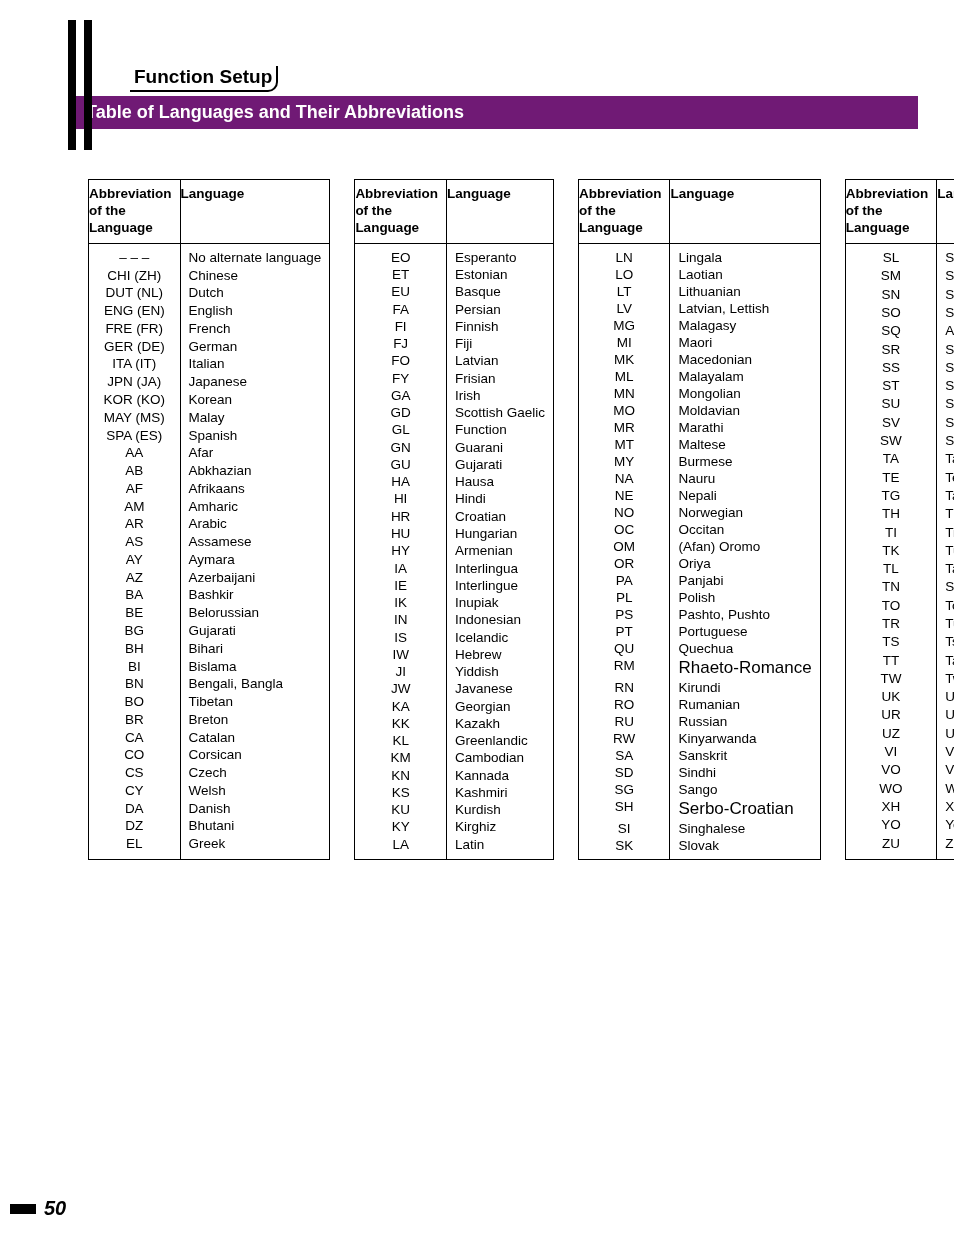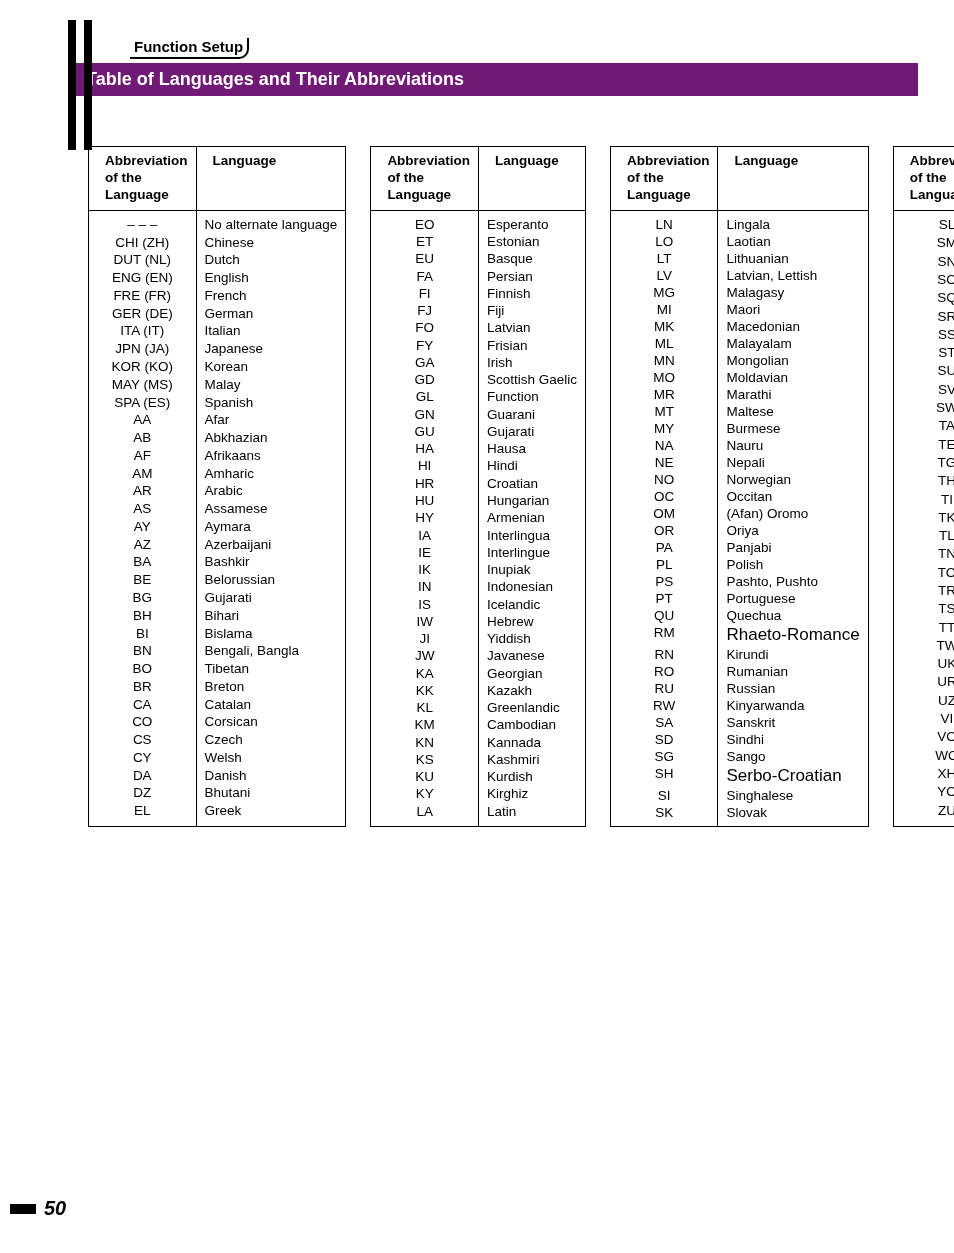--- a/index.html
+++ b/index.html
@@ -25,28 +25,29 @@
   .side-bars div {
     width: 8px;
     height: 130px;
     background: #000;
   }
   .header-block {
     margin-left: 90px;
     margin-top: 8px;
   }
   .breadcrumb {
-    font-size: 15px;
+    font-size: 19px;
     font-weight: bold;
     display: inline-block;
     padding: 0 4px 2px 4px;
     border-bottom: 2px solid #000;
     border-right: 2px solid #000;
     border-bottom-right-radius: 10px;
     margin-bottom: 4px;
+    margin-top: 28px;
   }
   .title {
     font-size: 36px;
     font-weight: bold;
     font-style: italic;
     margin: 2px 0 30px 0;
   }
   .section-bar {
     background: #701a75;
     color: #fff;
@@ -63,21 +64,21 @@
   table {
     border-collapse: collapse;
     font-size: 13.5px;
     border: 1.5px solid #000;
   }
   th {
     border-bottom: 1.5px solid #000;
     border-right: 1.5px solid #000;
     text-align: left;
     font-weight: bold;
-    padding: 6px 8px 6px 16px;
+    padding: 6px 8px 6px 0;
     vertical-align: top;
     line-height: 1.25;
   }
   th:last-child { border-right: none; }
   td {
     border-right: 1.5px solid #000;
     padding: 1px 8px;
     vertical-align: top;
     white-space: nowrap;
   }

